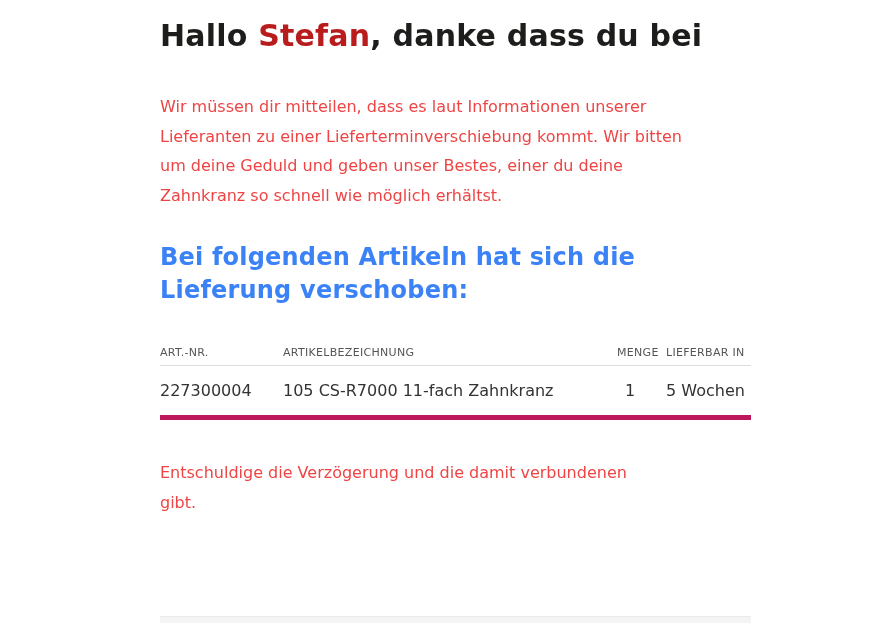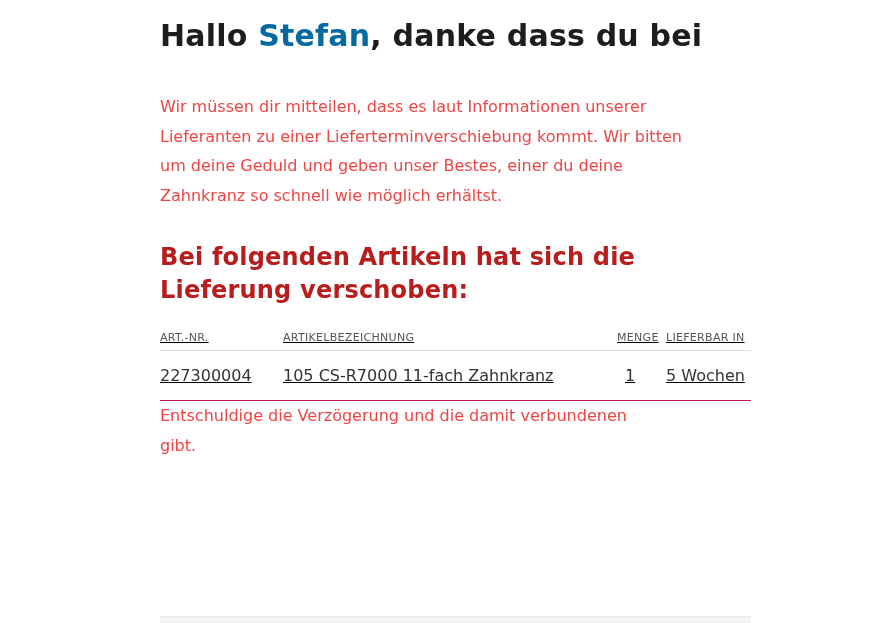--- a/index.html
+++ b/index.html
@@ -22,44 +22,43 @@
   }
   h1.greeting {
     margin: 17px 0 0 0;
     font-size: 30px;
     line-height: 37px;
     font-weight: bold;
     color: #1d1d1b;
     letter-spacing: 0.2px;
   }
   h1.greeting .hline { display: block; }
-  .accent-name { color: #0369a1; }
+  .accent-name { color: #b91c1c; }
   .para {
     font-size: 16px;
     line-height: 29.5px;
     color: #ef4444;
   }
   .para.intro { margin-top: 38px; }
-  .para.closing { }
+  .para.closing { margin-top: 38px; }
   .pline { display: block; white-space: pre; }
   h2.delay-heading {
     margin: 31px 0 0 0;
     font-size: 24px;
     line-height: 33px;
     font-weight: bold;
-    color: #b91c1c;
+    color: #3b82f6;
     letter-spacing: 0.2px;
   }
   h2.delay-heading .hline { display: block; }
   table.items {
-    margin-top: 24px;
+    margin-top: 39px;
     width: 591px;
     border-collapse: collapse;
     table-layout: fixed;
-    text-decoration: underline;
   }
   table.items col.c1 { width: 123px; }
   table.items col.c2 { width: 334px; }
   table.items col.c3 { width: 49px; }
   table.items col.c4 { width: 85px; }
   table.items th {
     font-size: 11px;
     line-height: 14px;
     font-weight: normal;
     color: #555555;
@@ -69,21 +68,21 @@
     padding: 0 0 5px 0;
     border-bottom: 1px solid #dddddd;
   }
   table.items td {
     font-size: 16px;
     line-height: 19px;
     color: #333333;
     text-align: left;
     vertical-align: middle;
     padding: 15px 0;
-    border-bottom: 1px solid #be185d;
+    border-bottom: 5px solid #be185d;
   }
   table.items td.menge { padding-left: 8px; }
   .footer-strip {
     position: absolute;
     left: 160px;
     bottom: 0;
     width: 591px;
     height: 6px;
     background: #f4f4f4;
     border-top: 1px solid #ebebeb;

